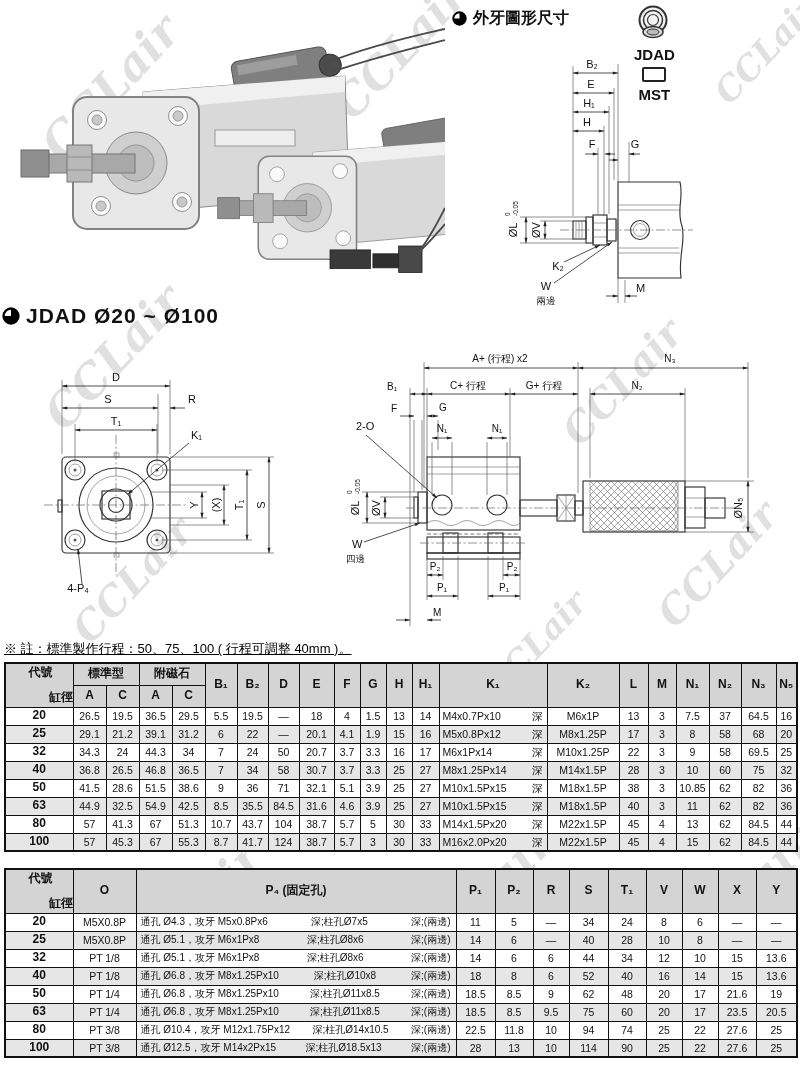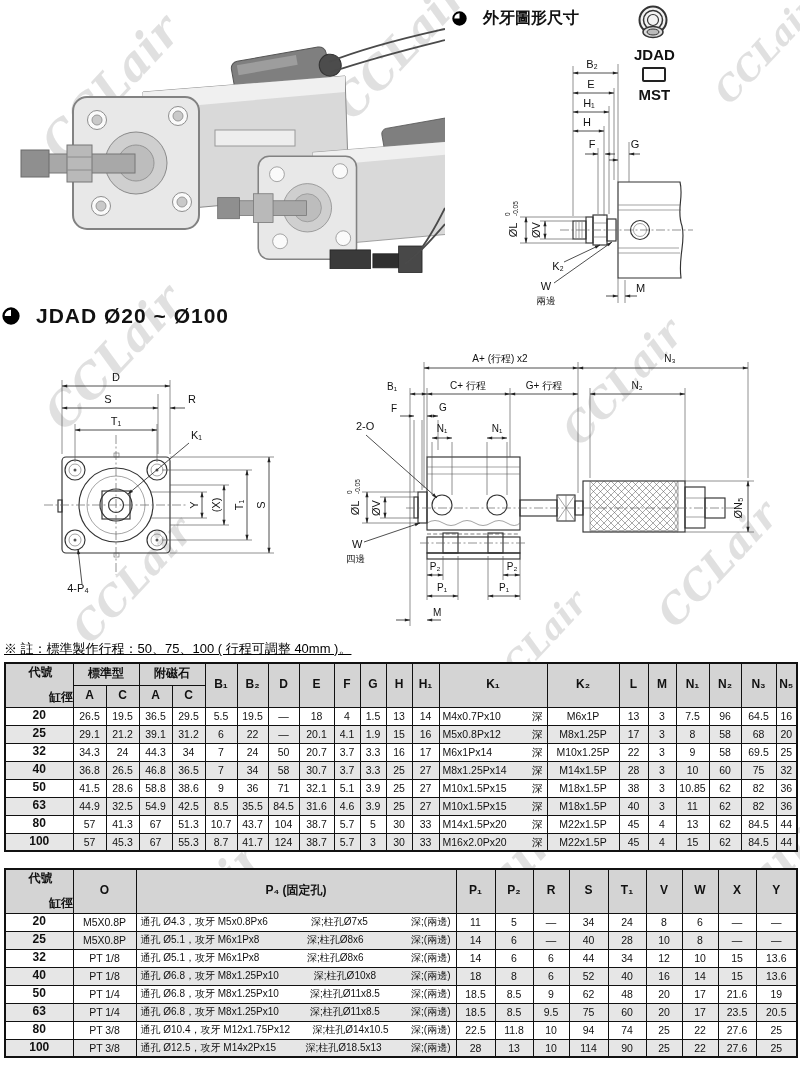--- a/index.html
+++ b/index.html
@@ -1,20 +1,20 @@
 <!DOCTYPE html>
 <html><head>
 <meta charset="utf-8">
 <style>
   html,body{margin:0;padding:0;background:#fff;}
   .page{position:relative;width:800px;height:1069px;background:#fff;overflow:hidden;
         font-family:"Liberation Sans",sans-serif;color:#111;}
   .wm{position:absolute;font-family:"DejaVu Serif",serif;font-weight:bold;font-style:italic;
       color:#c3c3c3;opacity:.5;transform:rotate(-47deg);white-space:nowrap;pointer-events:none;}
-  .sec-head{position:absolute;display:flex;align-items:center;gap:16px;font-weight:bold;}
+  .sec-head{position:absolute;display:flex;align-items:center;gap:6px;font-weight:bold;}
   .logo{position:absolute;display:flex;align-items:center;gap:4px;font-weight:bold;font-size:15px;flex-direction:column;}
   .logo .box{display:inline-block;width:20px;height:11px;border:2px solid #222;border-radius:2px;margin:0 3px;}
   .note{position:absolute;font-size:13px;color:#000000;text-decoration:underline;}
   
   table.dim{border-collapse:collapse;table-layout:fixed;position:absolute;background:#fff;
             border:2px solid #111;}
   table.dim th,table.dim td{border:1px solid #111;text-align:center;padding:0 1px;overflow:hidden;
             font-size:10.5px;line-height:1.15;white-space:nowrap;}
   table.dim th{background:#d4d4d4;font-size:12px;font-weight:bold;}
   table.dim tbody th{background:inherit;font-size:12px;}
@@ -768,21 +768,21 @@
           <td class="lft">
             <div class="kflex">
               <span>M4x0.7Px10</span>
               <span>深</span>
             </div>
           </td>
           <td class="lft">M6x1P</td>
           <td>13</td>
           <td>3</td>
           <td>7.5</td>
-          <td>96</td>
+          <td>37</td>
           <td>64.5</td>
           <td>16</td>
         </tr>
         <tr class="alt">
           <th>25</th>
           <td>29.1</td>
           <td>21.2</td>
           <td>39.1</td>
           <td>31.2</td>
           <td>6</td>
@@ -860,21 +860,21 @@
           <td>3</td>
           <td>10</td>
           <td>60</td>
           <td>75</td>
           <td>32</td>
         </tr>
         <tr class="">
           <th>50</th>
           <td>41.5</td>
           <td>28.6</td>
-          <td>58.8</td>
+          <td>51.5</td>
           <td>38.6</td>
           <td>9</td>
           <td>36</td>
           <td>71</td>
           <td>32.1</td>
           <td>5.1</td>
           <td>3.9</td>
           <td>25</td>
           <td>27</td>
           <td class="lft">

